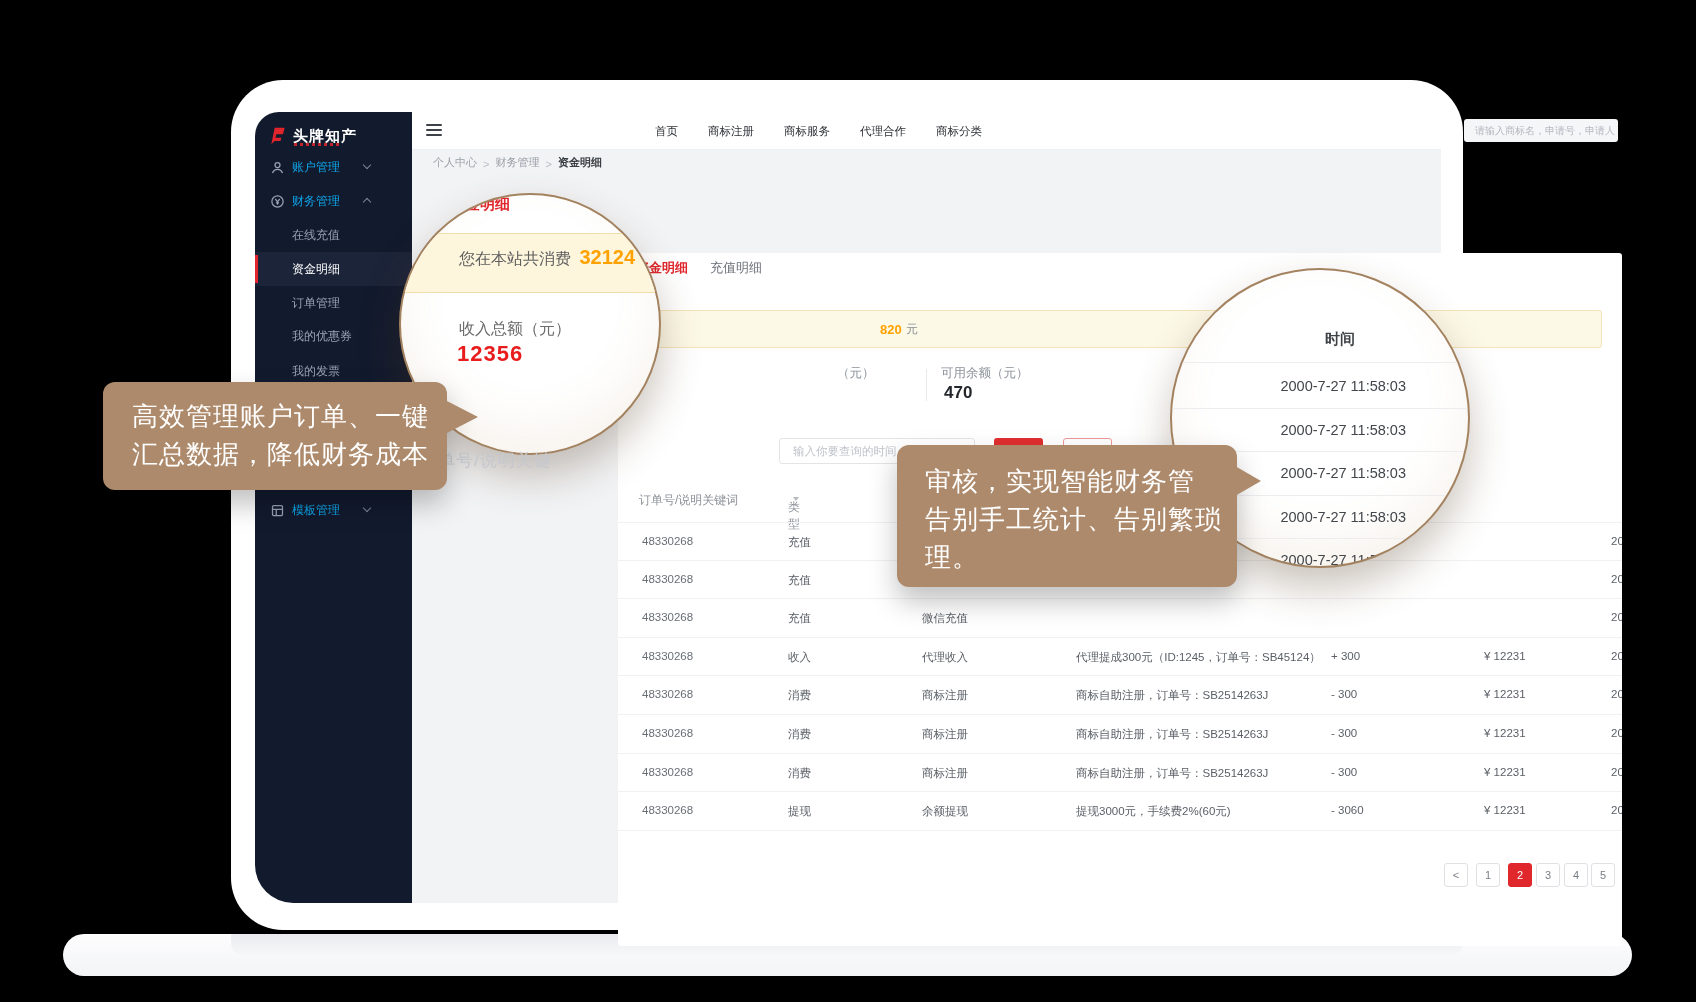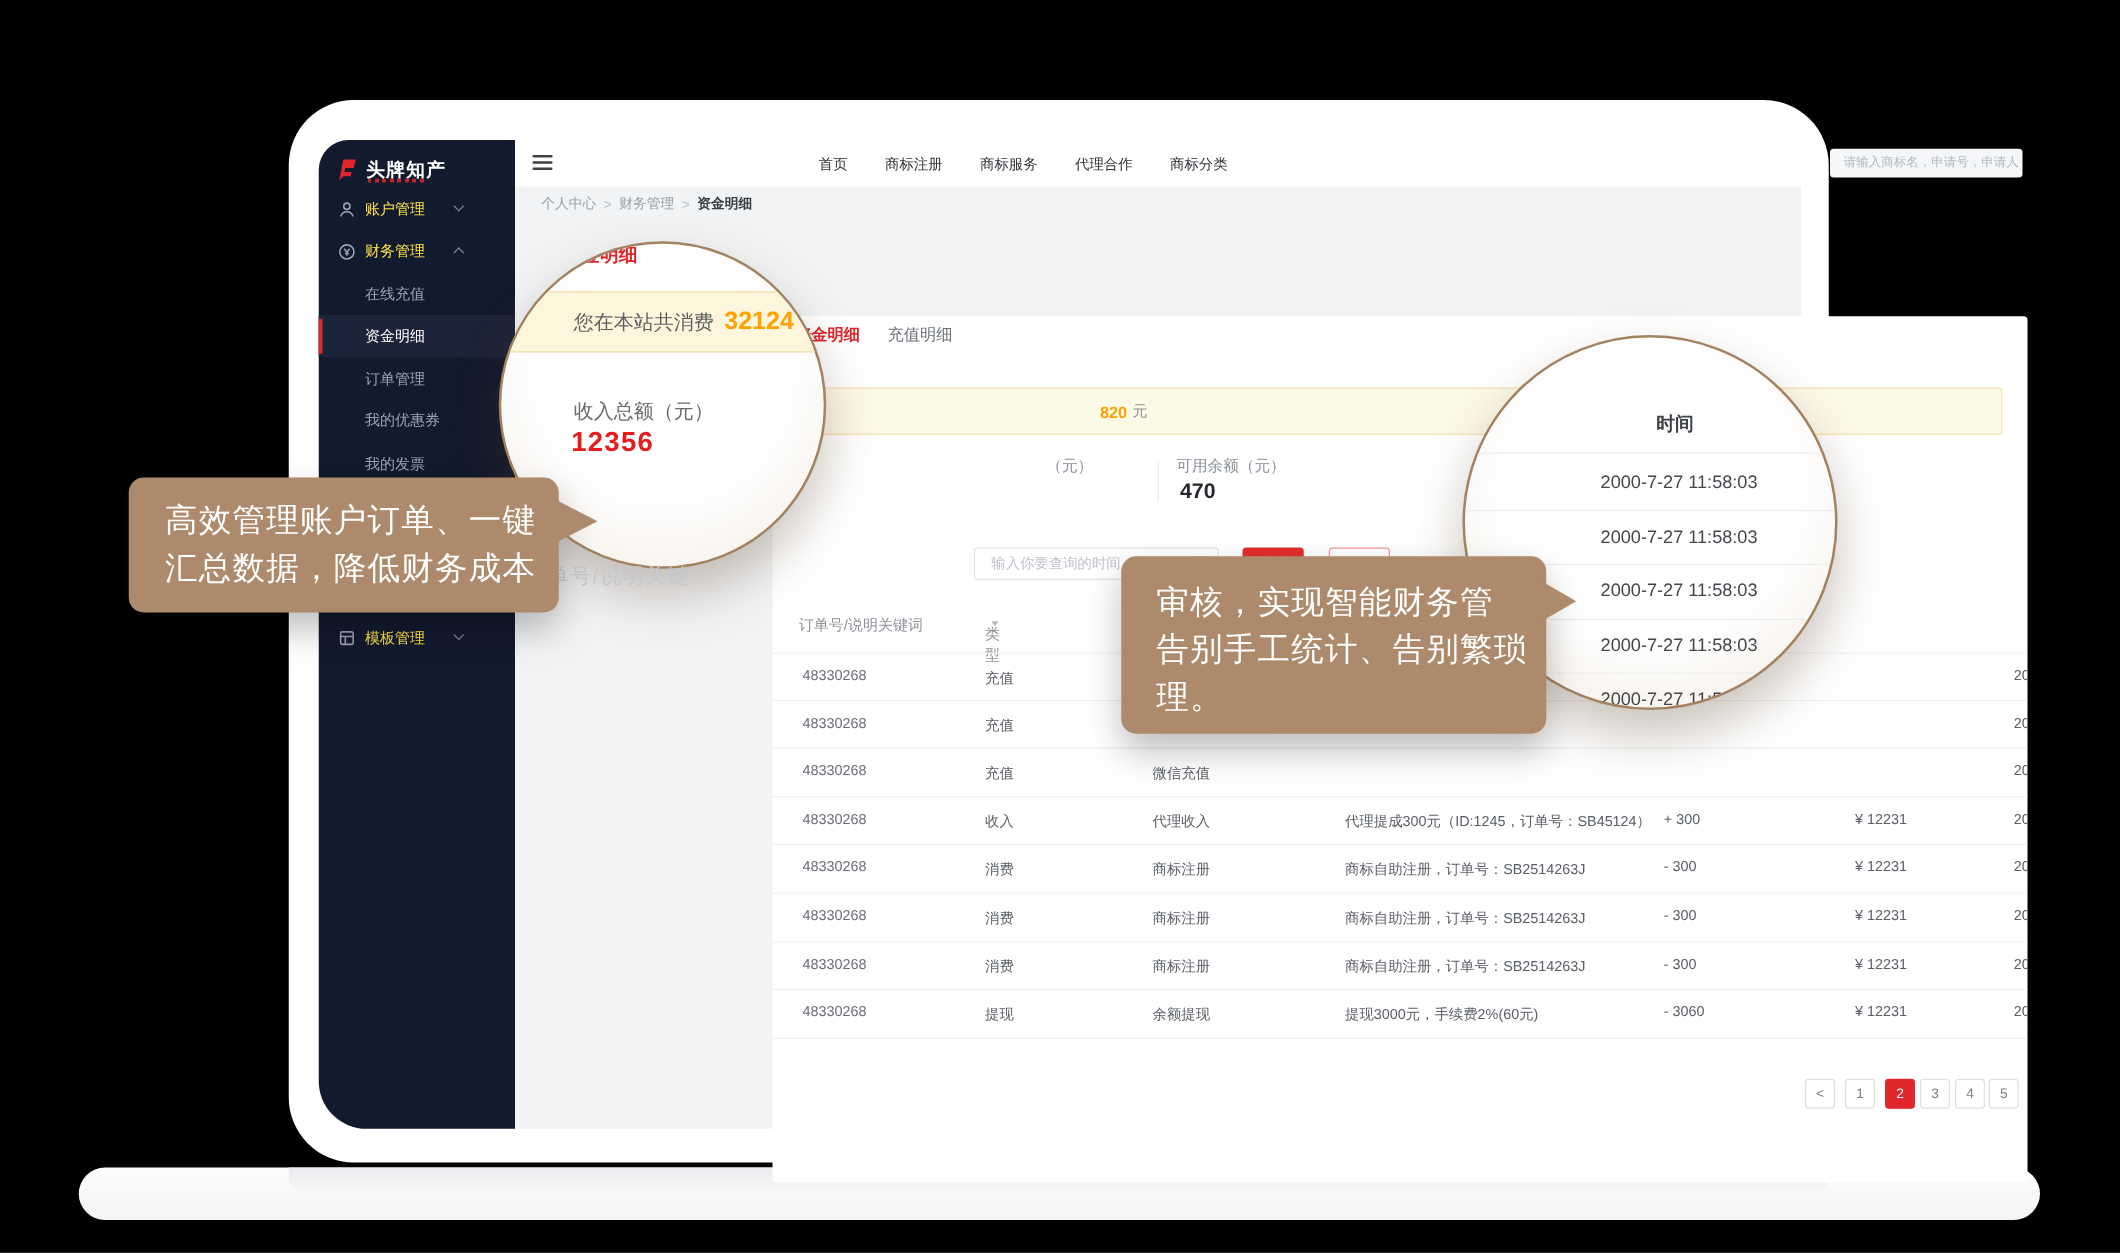--- a/index.html
+++ b/index.html
@@ -10,21 +10,21 @@
   .laptop{position:absolute;left:231px;top:80px;width:1232px;height:850px;background:#fff;border-radius:52px;}
   .base-lip{position:absolute;left:63px;top:934px;width:1569px;height:42px;background:linear-gradient(180deg,#fdfdfe,#f3f4f6);border-radius:21px;}
   .base-shadow{position:absolute;left:231px;top:934px;width:1232px;height:22px;background:linear-gradient(180deg,#e9ebee,#f7f8f9);border-radius:0 0 14px 14px;}
 
   
   .sidebar{position:absolute;left:24px;top:32px;width:157px;height:791px;background:#121a2e;border-radius:24px 0 0 38px;}
   .logo{position:absolute;left:13px;top:9px;height:30px;display:flex;align-items:center;}
   .logo-glyph{width:20px;height:20px;margin-right:5px;}
   .logo-text{color:#fff;font-size:15px;font-weight:bold;letter-spacing:1px;}
   .logo-tag{position:absolute;left:39px;top:31px;width:46px;height:3px;background:repeating-linear-gradient(90deg,#e0262c 0 3px,transparent 3px 6px);opacity:.85;}
-  .side-item{position:absolute;left:0;width:128px;height:34px;display:flex;align-items:center;color:#fde047;font-size:12px;}
+  .side-item{position:absolute;left:0;width:128px;height:34px;display:flex;align-items:center;color:#0ea5e9;font-size:12px;}
   .side-item .ic{width:15px;height:15px;margin:0 7px 0 15px;display:inline-flex;}
   .side-sub{position:absolute;left:0;width:157px;height:34px;display:flex;align-items:center;color:#9aa3b4;font-size:12px;padding-left:37px;}
   .side-sub.active{background:#1c2439;color:#fff;}
   .side-sub.active:before{content:"";position:absolute;left:0;top:3px;bottom:3px;width:3px;background:#e0262c;}
   .chev{position:absolute;right:13px;width:6px;height:6px;border-right:1.5px solid #7d8699;border-bottom:1.5px solid #7d8699;}
   .chev.down{transform:rotate(45deg);top:12px;}
   .chev.up{transform:rotate(-135deg);top:15px;}
 
   
   .topnav{position:absolute;left:181px;top:32px;width:1029px;height:38px;background:#fff;border-radius:0 24px 0 0;border-bottom:1px solid #eef0f2;}
@@ -76,21 +76,21 @@
   .pg.active{background:#e0282c;border-color:#e0282c;color:#fff;}
 
   
   .ghost{position:absolute;left:420px;top:449px;font-size:17px;color:#c4c8ce;letter-spacing:1px;z-index:30;white-space:nowrap;}
 
   
   .lens{position:absolute;border:2px solid #a3825f;border-radius:50%;background:#fff;overflow:hidden;box-shadow:0 20px 40px rgba(80,55,30,.30), inset 0 -25px 45px rgba(190,150,100,.10);z-index:20;}
   .lens-left{left:399px;top:193px;width:262px;height:262px;}
   .lens-right{left:1170px;top:268px;width:300px;height:300px;}
   .l-tabfrag{position:absolute;left:49px;top:0px;font-size:15px;color:#e0262c;font-weight:bold;white-space:nowrap;}
-  .l-strip{position:absolute;left:-10px;right:-10px;top:38px;height:49px;background:#fdf6dd;border-top:1px solid #f1ddaa;border-bottom:1px solid #f1ddaa;line-height:47px;white-space:nowrap;padding-left:68px;}
+  .l-strip{position:absolute;left:-10px;right:-10px;top:38px;height:60px;background:#fdf6dd;border-top:1px solid #f1ddaa;border-bottom:1px solid #f1ddaa;line-height:47px;white-space:nowrap;padding-left:68px;}
   .l-strip .p{font-size:16px;color:#5f5f5f;}
   .l-strip .a{font-size:20px;color:#ffa200;font-weight:bold;margin:0 4px;}
   .l-strip .u{font-size:15px;color:#999;}
   .l-income-label{position:absolute;left:58px;top:124px;font-size:16px;color:#6b6b6b;white-space:nowrap;}
   .l-income-value{position:absolute;left:56px;top:146px;font-size:22px;font-weight:bold;color:#e81c1c;letter-spacing:1px;}
   .r-head{position:absolute;left:0;top:60px;width:100%;text-align:center;padding-left:40px;font-size:15px;color:#3f4347;font-weight:bold;}
   .r-rows{position:absolute;left:-20px;right:0;top:95px;}
   .r-row{height:43.6px;line-height:43.6px;text-align:right;padding-right:62px;font-size:14.5px;color:#42464b;border-bottom:1px solid #ededef;white-space:nowrap;}
   .r-sep{position:absolute;left:0;right:0;top:92px;height:1px;background:#ededef;}
 

